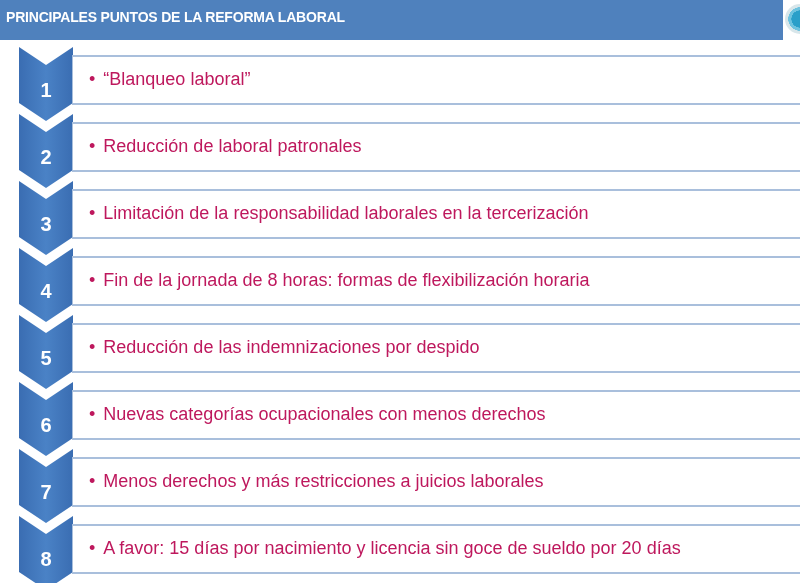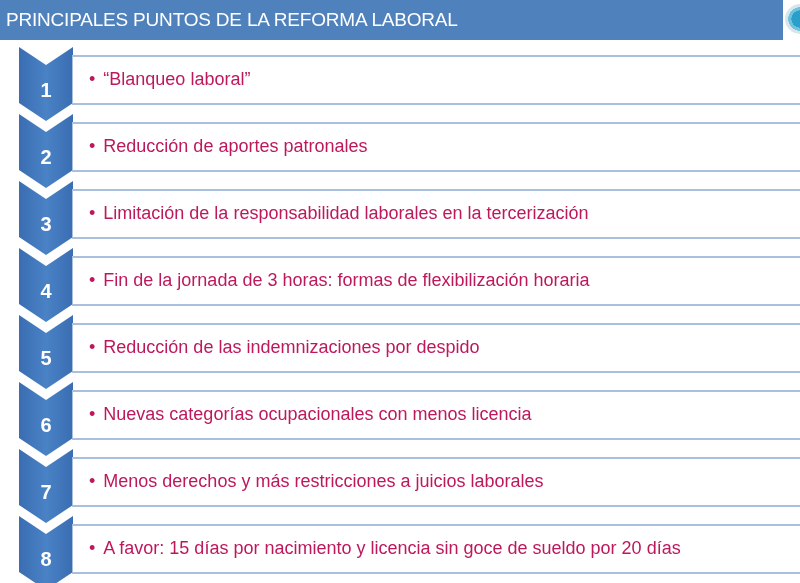--- a/index.html
+++ b/index.html
@@ -9,21 +9,21 @@
       font-family: "Liberation Sans", "DejaVu Sans", sans-serif;
       position: relative;
     }
     .header {
       position: absolute; left: 0; top: 0; width: 785px; height: 40px;
       background: #4f81bd;
       color: #ffffff;
     }
     .header-title {
       position: absolute; left: 6px; top: 9px;
-      font-size: 19px; font-weight: normal; letter-spacing: -0.2px;
+      font-size: 14px; font-weight: bold; letter-spacing: -0.2px;
       white-space: nowrap;
     }
     .logo {
       position: absolute; left: 783px; top: 0; width: 17px; height: 40px;
       background: #ffffff; overflow: hidden;
     }
     .logo-circle {
       position: absolute; left: 2px; top: 4px; width: 30px; height: 30px;
       border-radius: 50%;
       background: radial-gradient(circle at 50% 50%, #2a9fc9 0 40%, #6fc3df 41% 55%, #d8e6ea 56% 100%);
@@ -83,21 +83,21 @@
   </div>
 
   <div class="step" style="top:122px">
     <div class="chevron">
       <svg viewBox="0 0 54 74">
           <polygon points="0,0 27,18 54,0 54,56 27,74 0,56" fill="url(#g1)"></polygon>
         </svg>
     </div>
     <div class="step-num">2</div>
     <div class="box">
-      <div class="box-text"><span class="bullet">•</span><span>Reducción de aportes patronales</span></div>
+      <div class="box-text"><span class="bullet">•</span><span>Reducción de laboral patronales</span></div>
     </div>
   </div>
 
   <div class="step" style="top:189px">
     <div class="chevron">
       <svg viewBox="0 0 54 74">
           <polygon points="0,0 27,18 54,0 54,56 27,74 0,56" fill="url(#g1)"></polygon>
         </svg>
     </div>
     <div class="step-num">3</div>
@@ -107,21 +107,21 @@
   </div>
 
   <div class="step" style="top:256px">
     <div class="chevron">
       <svg viewBox="0 0 54 74">
           <polygon points="0,0 27,18 54,0 54,56 27,74 0,56" fill="url(#g1)"></polygon>
         </svg>
     </div>
     <div class="step-num">4</div>
     <div class="box">
-      <div class="box-text"><span class="bullet">•</span><span>Fin de la jornada de 3 horas: formas de flexibilización horaria</span></div>
+      <div class="box-text"><span class="bullet">•</span><span>Fin de la jornada de 8 horas: formas de flexibilización horaria</span></div>
     </div>
   </div>
 
   <div class="step" style="top:323px">
     <div class="chevron">
       <svg viewBox="0 0 54 74">
           <polygon points="0,0 27,18 54,0 54,56 27,74 0,56" fill="url(#g1)"></polygon>
         </svg>
     </div>
     <div class="step-num">5</div>
@@ -131,21 +131,21 @@
   </div>
 
   <div class="step" style="top:390px">
     <div class="chevron">
       <svg viewBox="0 0 54 74">
           <polygon points="0,0 27,18 54,0 54,56 27,74 0,56" fill="url(#g1)"></polygon>
         </svg>
     </div>
     <div class="step-num">6</div>
     <div class="box">
-      <div class="box-text"><span class="bullet">•</span><span>Nuevas categorías ocupacionales con menos licencia</span></div>
+      <div class="box-text"><span class="bullet">•</span><span>Nuevas categorías ocupacionales con menos derechos</span></div>
     </div>
   </div>
 
   <div class="step" style="top:457px">
     <div class="chevron">
       <svg viewBox="0 0 54 74">
           <polygon points="0,0 27,18 54,0 54,56 27,74 0,56" fill="url(#g1)"></polygon>
         </svg>
     </div>
     <div class="step-num">7</div>

